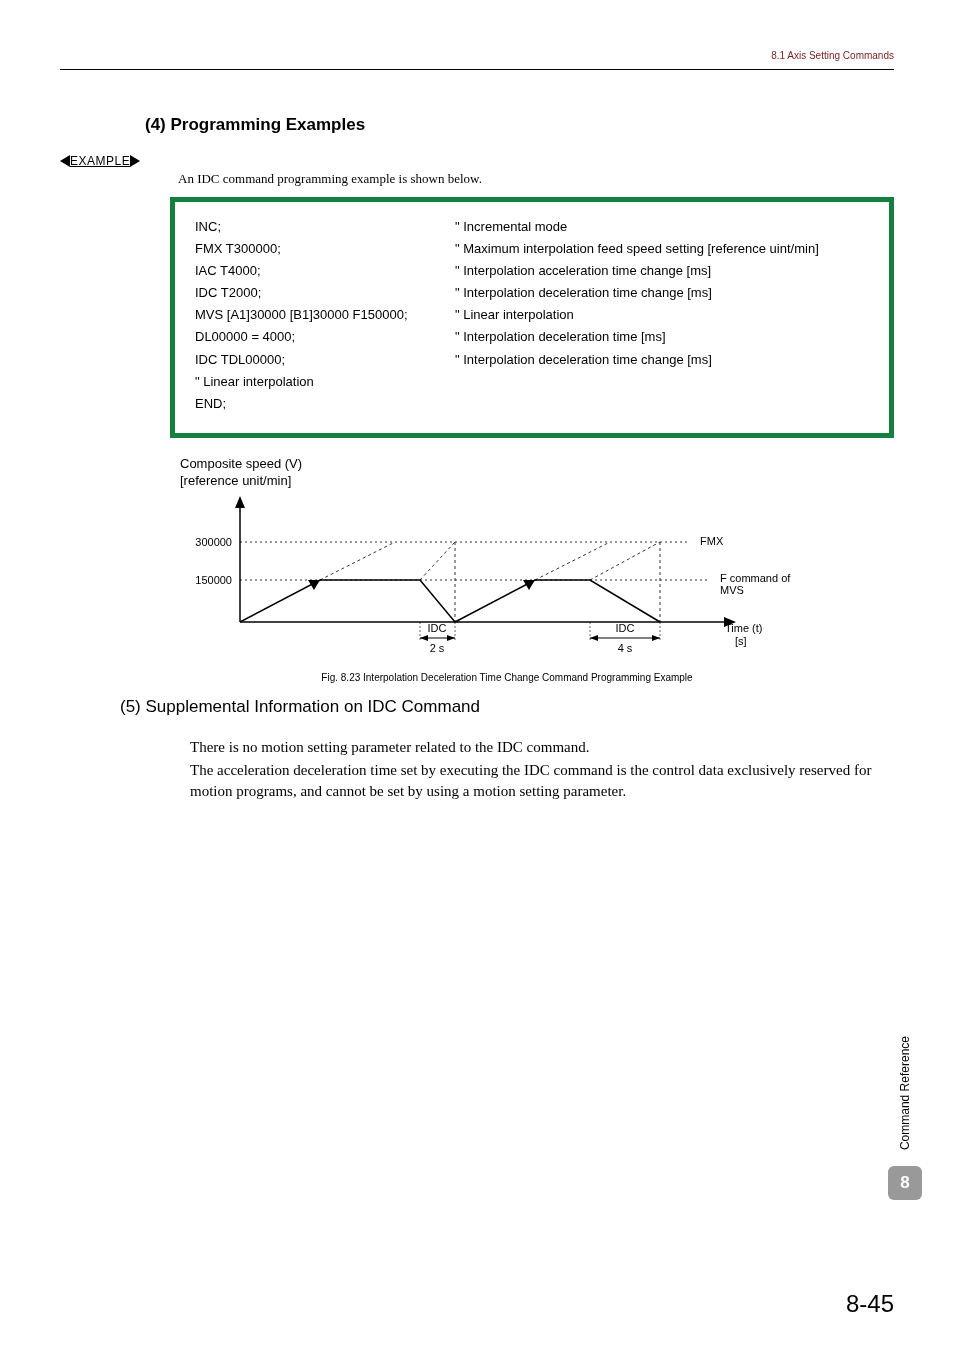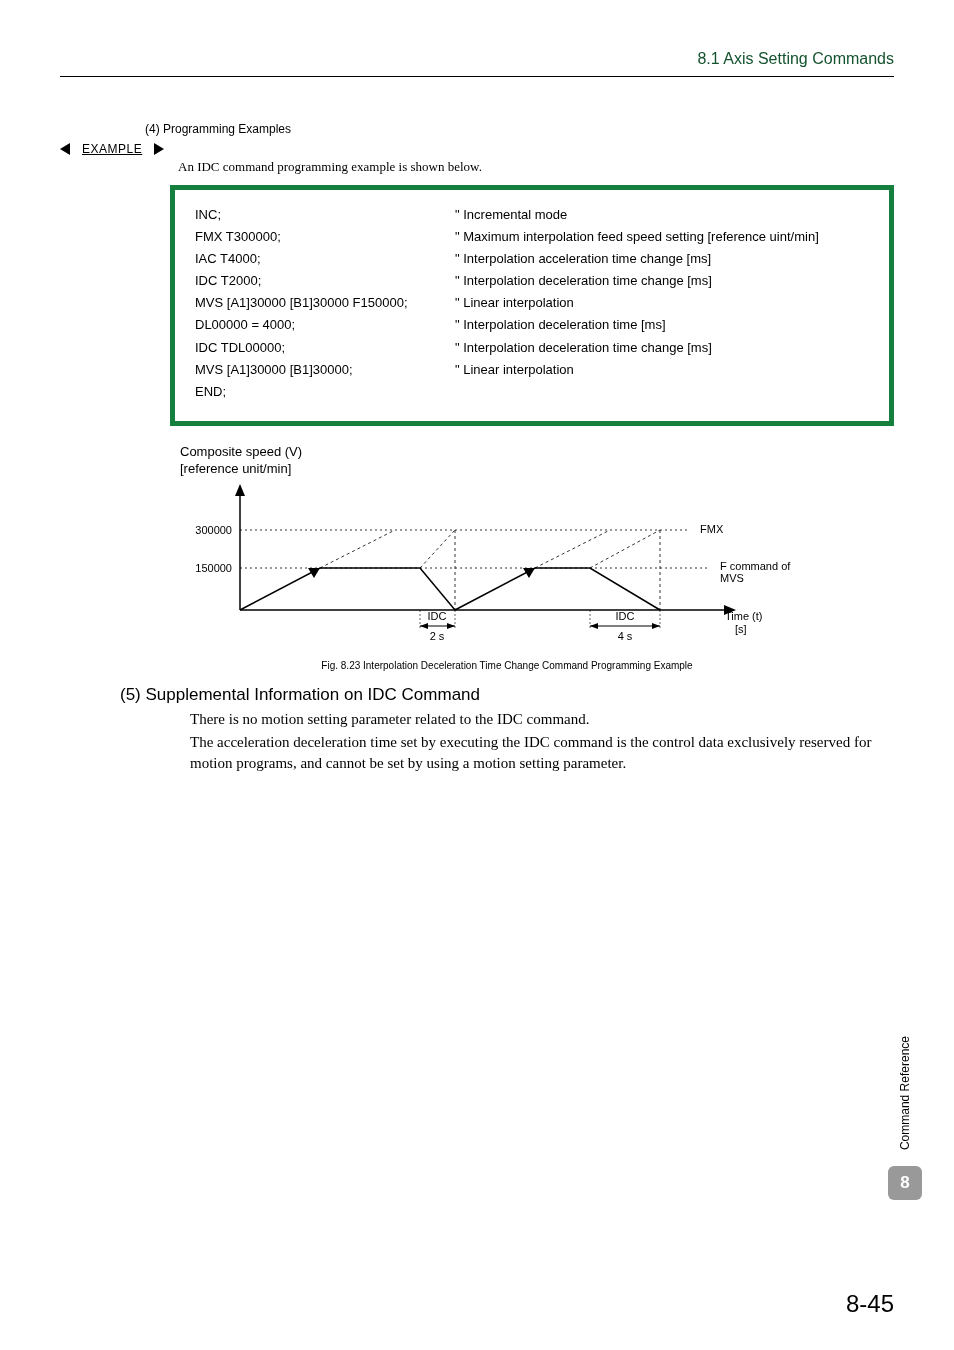--- a/index.html
+++ b/index.html
@@ -12,39 +12,39 @@
     position: relative;
     font-size: 13px;
   }
   .page {
     padding: 50px 60px 40px 60px;
     position: relative;
     height: 100%;
   }
   .hdr-right {
     text-align: right;
-    font-size: 16px;
-    color: #14532d;
+    font-size: 10px;
+    color: #7f1d1d;
     padding-bottom: 8px;
   }
   .hdr-rule {
     border-bottom: 1px solid #000;
     margin-bottom: 45px;
   }
 
   .sec-h {
-    font-size: 12px;
-    font-weight: normal;
+    font-size: 17px;
+    font-weight: bold;
     margin-left: 85px;
-    margin-bottom: 6px;
+    margin-bottom: 19px;
   }
   .example-bar {
     display: flex;
     align-items: center;
-    gap: 12px;
+    gap: 0;
     margin-bottom: 3px;
   }
   .tri-left {
     width: 0; height: 0;
     border-top: 6px solid transparent;
     border-bottom: 6px solid transparent;
     border-right: 10px solid #000;
   }
   .tri-right {
     width: 0; height: 0;
@@ -93,21 +93,21 @@
     font-size: 10px;
     margin-top: 10px;
     margin-left: 60px;
     margin-bottom: 14px;
   }
 
   .sec-h2 {
     font-size: 17px;
     font-weight: normal;
     margin-left: 60px;
-    margin-bottom: 4px;
+    margin-bottom: 20px;
   }
   .sub-h {
     font-size: 14.5px;
     margin-left: 108px;
     margin-bottom: 6px;
   }
   .body-p {
     font-family: "Times New Roman", Times, serif;
     font-size: 15px;
     margin-left: 130px;
@@ -185,21 +185,20 @@
       </div>
     <div class="code-row">
         <div class="code-l">DL00000 = 4000;</div>
         <div class="code-r">" Interpolation deceleration time [ms]</div>
       </div>
     <div class="code-row">
         <div class="code-l">IDC TDL00000;</div>
         <div class="code-r">" Interpolation deceleration time change [ms]</div>
       </div>
     <div class="code-row">
-        <div class="code-l">MVS [A1]30000 [B1]30000;</div>
         <div class="code-r">" Linear interpolation</div>
       </div>
     <div class="code-row">
         <div class="code-l">END;</div>
         <div class="code-r"></div>
       </div>
   </div>
 
   <div class="chart-wrap">
     <div class="chart-yl">

